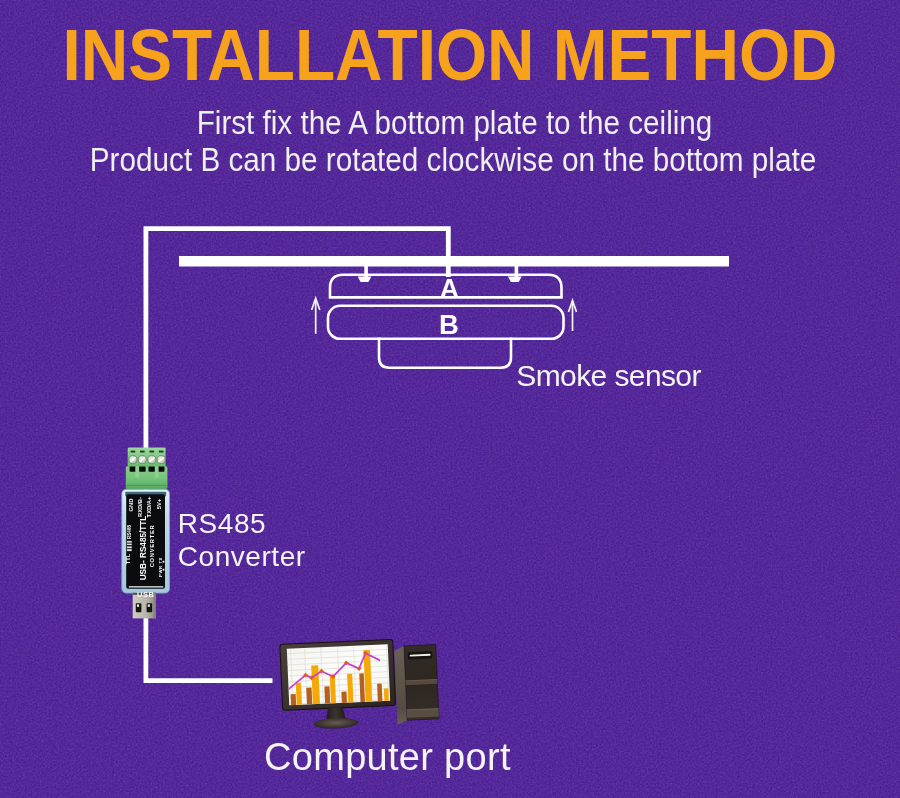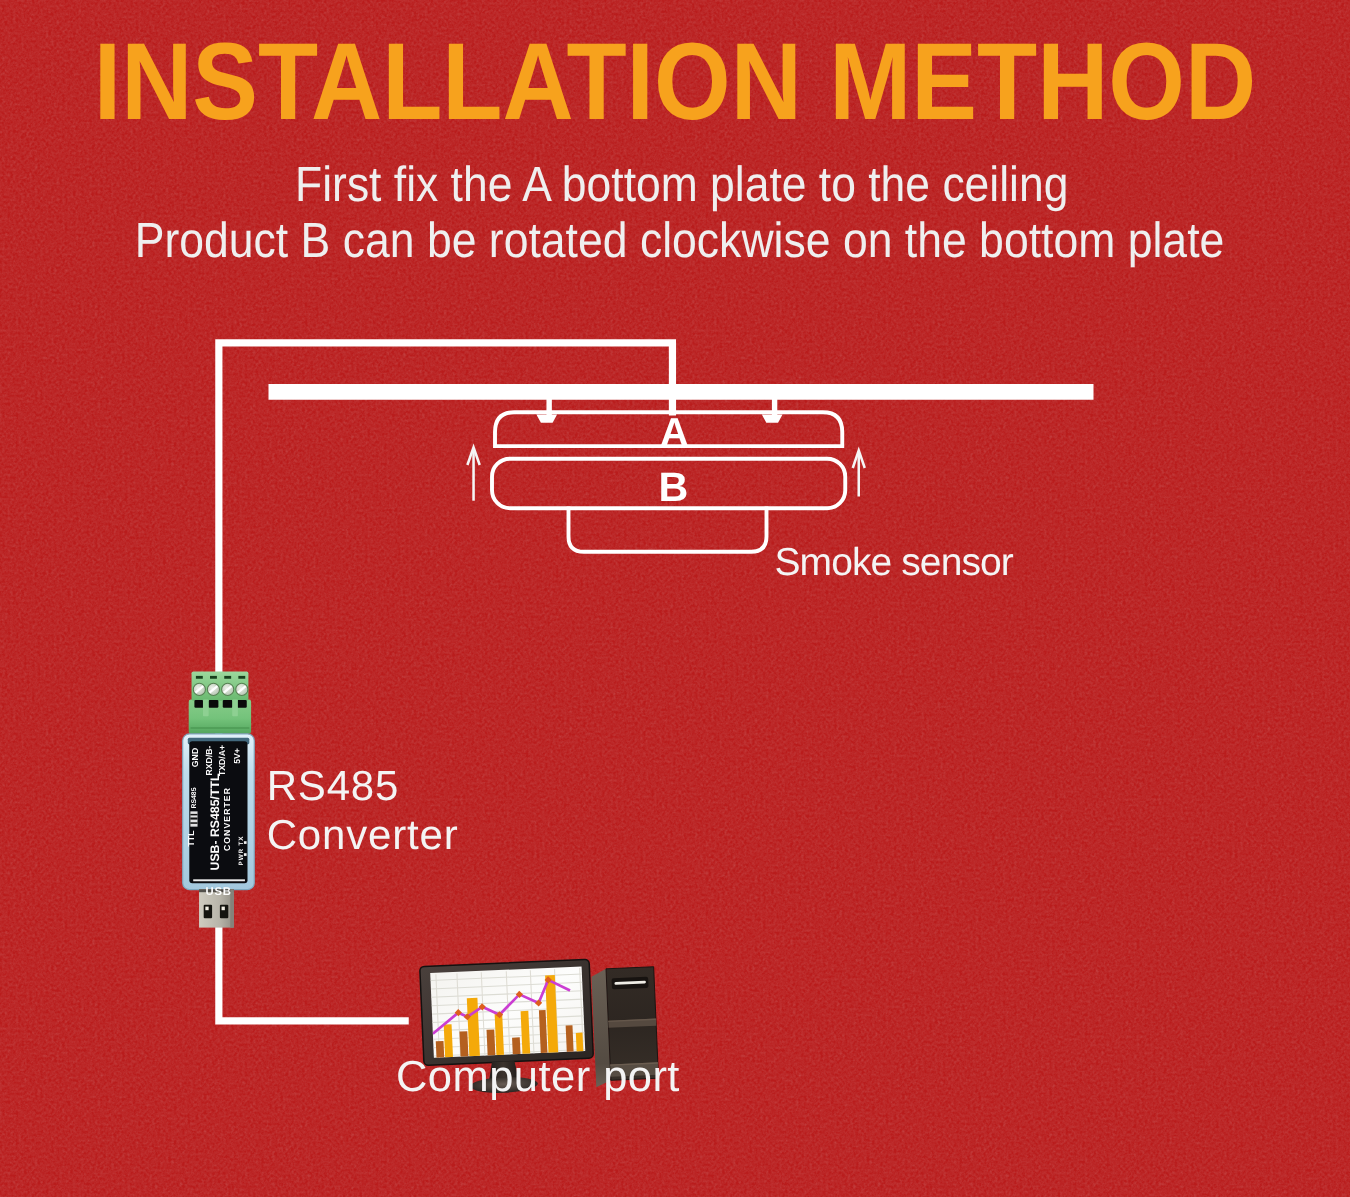--- a/index.html
+++ b/index.html
@@ -1,33 +1,33 @@
 <!DOCTYPE html>
 <html><head>
 <meta charset="utf-8">
 <style>
   html,body{margin:0;padding:0;background:#101010;}
   #page{position:relative;width:900px;height:798px;overflow:hidden;
-        background:#b91c1c;font-family:"Liberation Sans",sans-serif;}
+        background:#4c1d95;font-family:"Liberation Sans",sans-serif;}
   #grain{position:absolute;left:0;top:0;width:900px;height:798px;pointer-events:none;}
   .abs{position:absolute;}
   #title{left:0;top:17px;width:900px;text-align:center;
          font-size:73px;font-weight:bold;letter-spacing:0;color:#f7a21d;line-height:1.05;
          transform:scaleX(0.90);transform-origin:450px 0;}
   .sub{left:0;width:900px;text-align:center;color:#efefef;font-size:33px;line-height:1;}
   #sub1{top:106px;transform:translateX(4.5px) scaleX(0.898);transform-origin:450px 0;}
   #sub2{top:142.5px;transform:translateX(3px) scaleX(0.90);transform-origin:450px 0;}
   .wlabel{color:#f4f4f4;}
   #label-a{left:449.5px;top:287.5px;transform:translate(-50%,-50%);
            font-size:26px;font-weight:bold;color:#fff;}
   #label-b{left:449px;top:324.9px;transform:translate(-50%,-50%);
            font-size:27.5px;font-weight:bold;color:#fff;}
-  #label-smoke{left:516.3px;top:360.5px;font-size:26px;line-height:1;letter-spacing:-0.6px;}
+  #label-smoke{left:516.3px;top:360.5px;font-size:30px;line-height:1;letter-spacing:-0.6px;}
   #label-conv{left:177.8px;top:507.1px;font-size:28px;line-height:33.2px;letter-spacing:0.55px;}
-  #label-computer{left:264px;top:704px;font-size:29px;line-height:1;letter-spacing:0.3px;}
+  #label-computer{left:264px;top:738px;font-size:38px;line-height:1;letter-spacing:0.3px;}
   
   .vtxt{color:#fdfdfd;white-space:nowrap;transform:translate(-50%,-50%) rotate(-90deg);
         line-height:1;font-weight:bold;}
   #pin-gnd {left:131.9px;top:505px;font-size:5.8px;}
   #pin-rxd {left:141.2px;top:507px;font-size:5.8px;}
   #pin-txd {left:150.4px;top:507px;font-size:5.8px;}
   #pin-5v  {left:159.9px;top:504px;font-size:5.8px;}
   #dev-model{left:143.6px;top:547.5px;font-size:8.2px;letter-spacing:0;}
   #dev-type {left:152.9px;top:545.5px;font-size:5.8px;letter-spacing:0.7px;}
   #dev-rs485{left:130.2px;top:531.5px;font-size:4.6px;}

